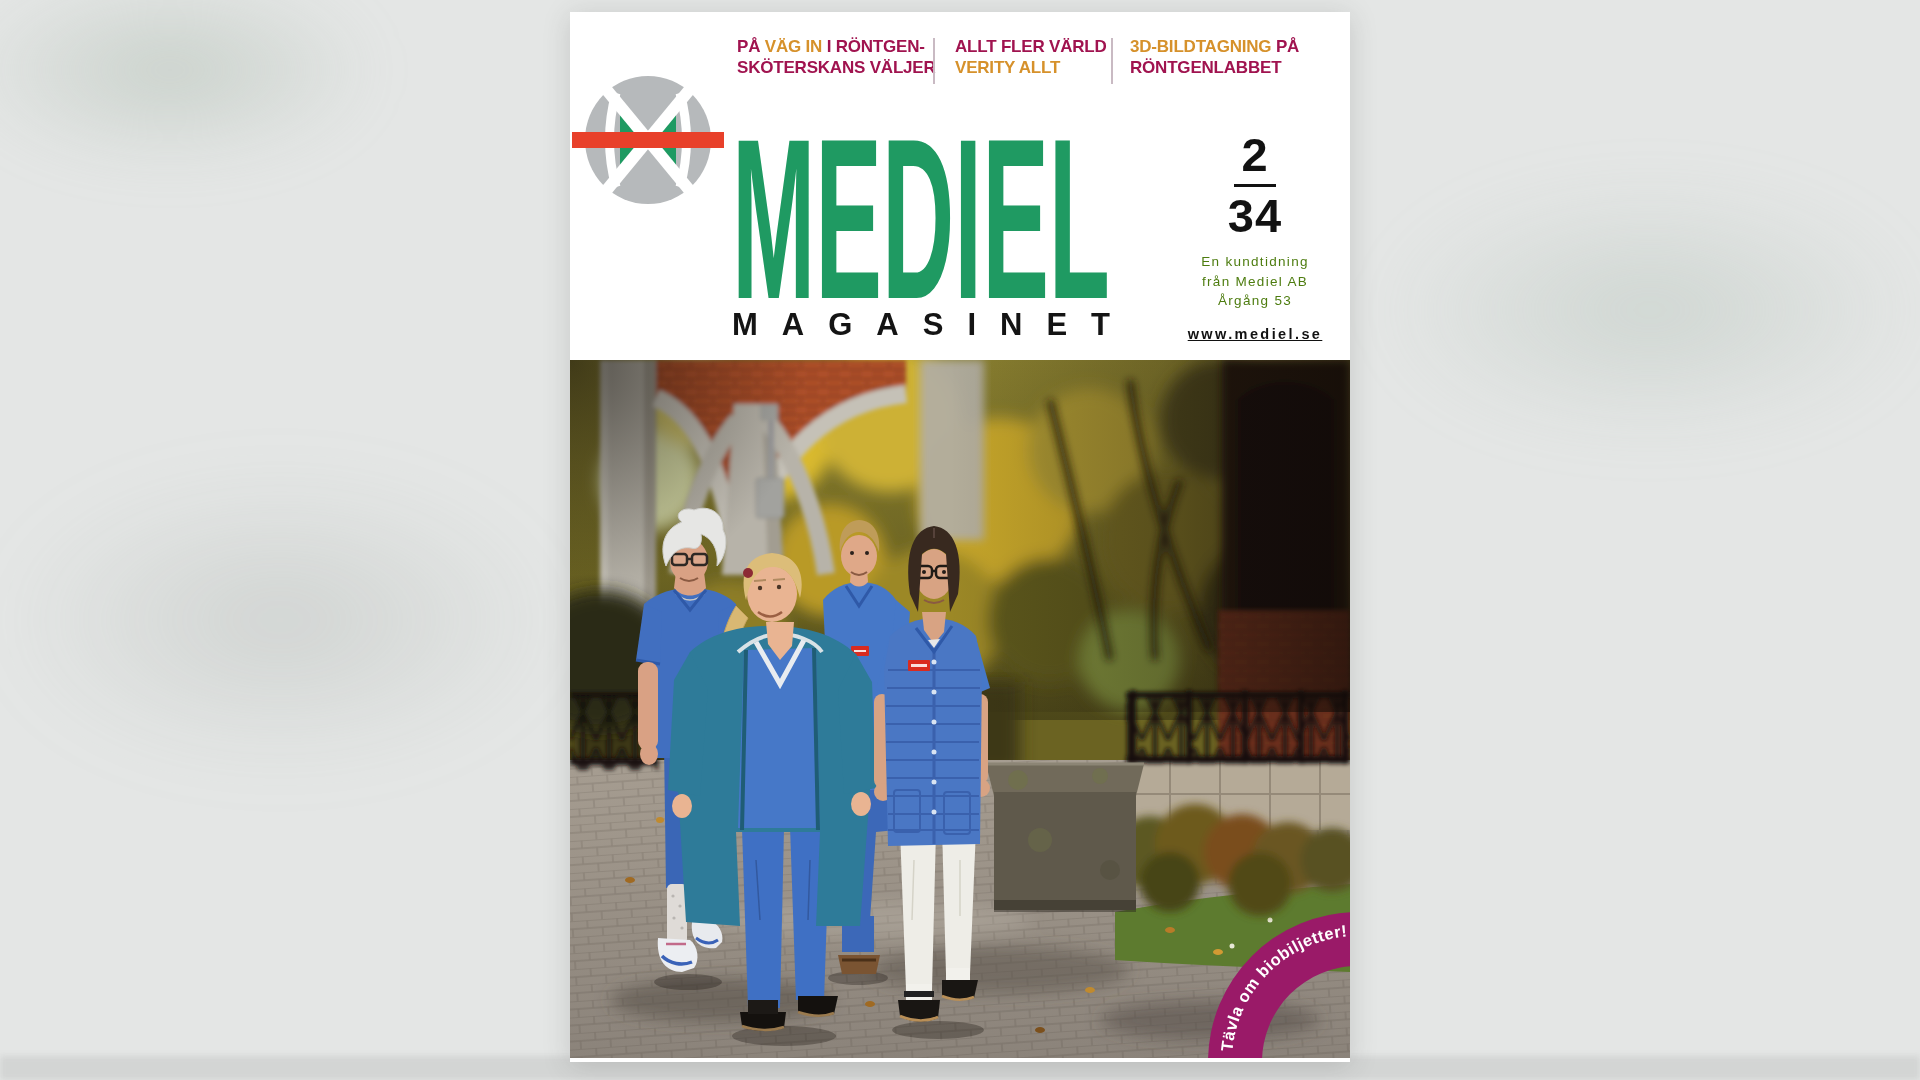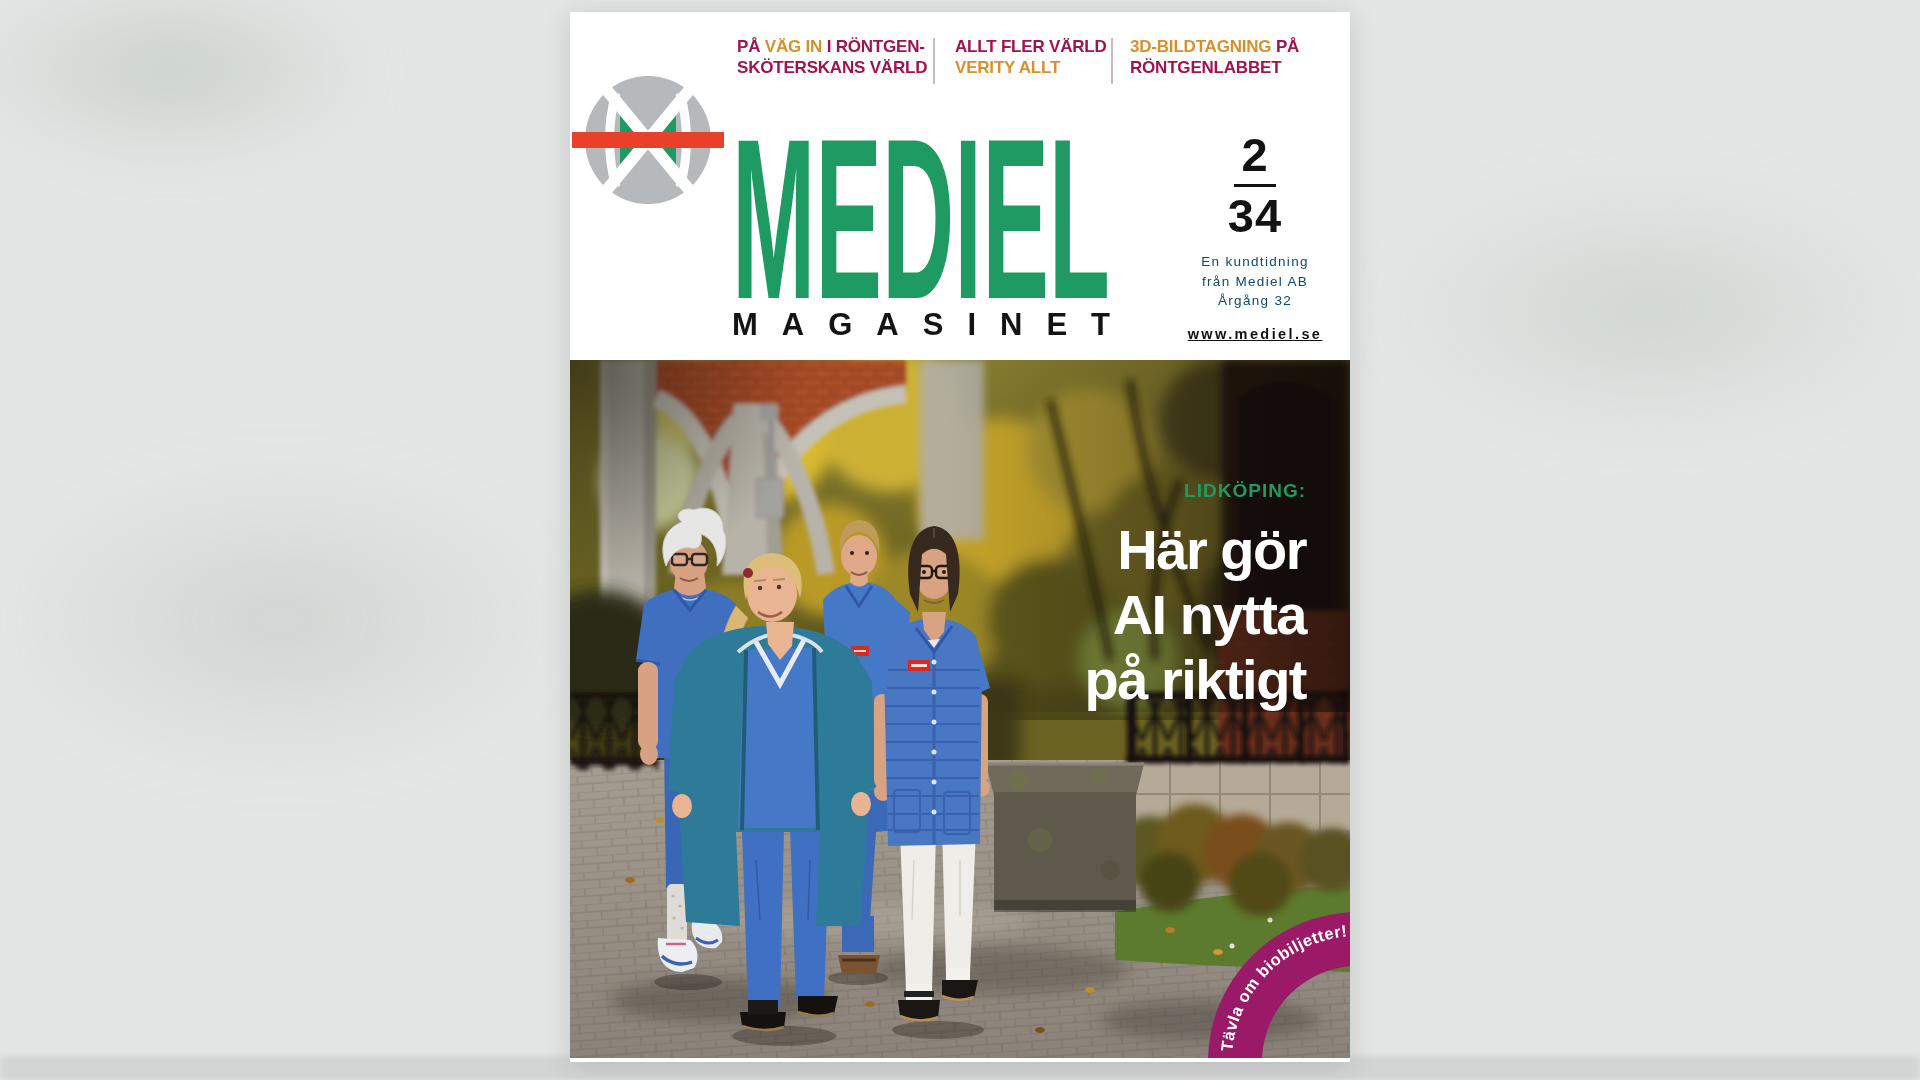--- a/index.html
+++ b/index.html
@@ -28,21 +28,21 @@
   .t-div{position:absolute;top:2px;width:2px;height:46px;background:#c9bac3;}
   .t-div.d1{left:363px;} .t-div.d2{left:541px;}
 
   .logo-svg{position:absolute;left:0;top:55px;}
 
   .wordmark-svg{position:absolute;left:160px;top:105px;}
 
   .issue{position:absolute;left:600px;top:123px;width:170px;text-align:center;color:#121212;}
   .issue .num{font-size:47px;font-weight:bold;line-height:40px;letter-spacing:1px;}
   .issue .bar{width:42px;height:3px;background:#121212;margin:9px auto 9px auto;}
-  .issue .tagline{margin-top:16px;font-size:13.5px;line-height:19.5px;letter-spacing:1.3px;color:#0c4a6e;}
+  .issue .tagline{margin-top:16px;font-size:13.5px;line-height:19.5px;letter-spacing:1.3px;color:#4d7c0f;}
   .issue .site{margin-top:15px;font-size:14.5px;font-weight:bold;letter-spacing:2.4px;color:#121212;text-decoration:underline;}
 
   
   .photo{position:absolute;left:0;top:348px;width:780px;height:698px;overflow:hidden;background:#6b6322;}
   .photo svg{position:absolute;left:0;top:0;}
 
   .cover-text{position:absolute;right:44px;top:120px;text-align:right;color:#fff;}
   .kicker{font-size:19px;font-weight:bold;letter-spacing:1px;color:var(--green,#1f9a62);margin-bottom:15px;}
   .hline{font-size:56px;line-height:65px;font-weight:bold;letter-spacing:-1.5px;white-space:nowrap;}
 </style>
@@ -55,21 +55,21 @@
   <div class="smudge s3"></div>
   <div class="smudge s4"></div>
 
   <div class="magazine">
 
     <div class="header">
 
       <div class="teasers">
         <div class="teaser c1">
           <span class="t-mag">PÅ </span><span class="t-org">VÄG IN</span><span class="t-mag"> I RÖNTGEN-</span><br>
-          <span class="t-mag">SKÖTERSKANS VÄRLD</span>
+          <span class="t-mag">SKÖTERSKANS VÄLJER</span>
         </div>
         <div class="t-div d1"></div>
         <div class="teaser c2">
           <span class="t-mag">ALLT FLER VÄRLD</span><br>
           <span class="t-org">VERITY ALLT</span>
         </div>
         <div class="t-div d2"></div>
         <div class="teaser c3">
           <span class="t-org">3D-BILDTAGNING</span><span class="t-mag"> PÅ</span><br>
           <span class="t-mag">RÖNTGENLABBET</span>
@@ -92,21 +92,21 @@
         <text x="2" y="218" font-family="Liberation Sans, DejaVu Sans, sans-serif" font-size="31" font-weight="bold" fill="#141414" textLength="378" lengthAdjust="spacing">MAGASINET</text>
       </svg>
 
       <div class="issue">
         <div class="num">2</div>
         <div class="bar"></div>
         <div class="num">34</div>
         <div class="tagline">
           <div>En kundtidning</div>
           <div>från Mediel AB</div>
-          <div>Årgång 32</div>
+          <div>Årgång 53</div>
         </div>
         <div class="site">www.mediel.se</div>
       </div>
     </div>
 
     <div class="photo">
 
       <svg width="780" height="698" viewBox="0 0 780 698">
         <defs>
           <linearGradient id="folg" x1="0" y1="0" x2="0" y2="1">
@@ -430,22 +430,16 @@
           <path d="M 638,702 A 150,150 0 0 1 788,552 L 788,606 A 96,96 0 0 0 692,702 Z" fill="#9a1a68"></path>
           <defs>
             <path id="badgeArc" d="M 662,702 A 126,126 0 0 1 788,576" fill="none"></path>
           </defs>
           <text font-family="Liberation Sans, DejaVu Sans, sans-serif" font-size="16.5" font-weight="bold" fill="#ffffff" letter-spacing="0.5">
             <textPath href="#badgeArc" startOffset="50%" text-anchor="middle">Tävla om biobiljetter!</textPath>
           </text>
         </g>
       </svg>
 
-      <div class="cover-text">
-        <div class="kicker">LIDKÖPING:</div>
-        <div class="hline">Här gör</div>
-        <div class="hline">AI nytta</div>
-        <div class="hline">på riktigt</div>
-      </div>
 
     </div>
   </div>
 </div>
 
 </body></html>

